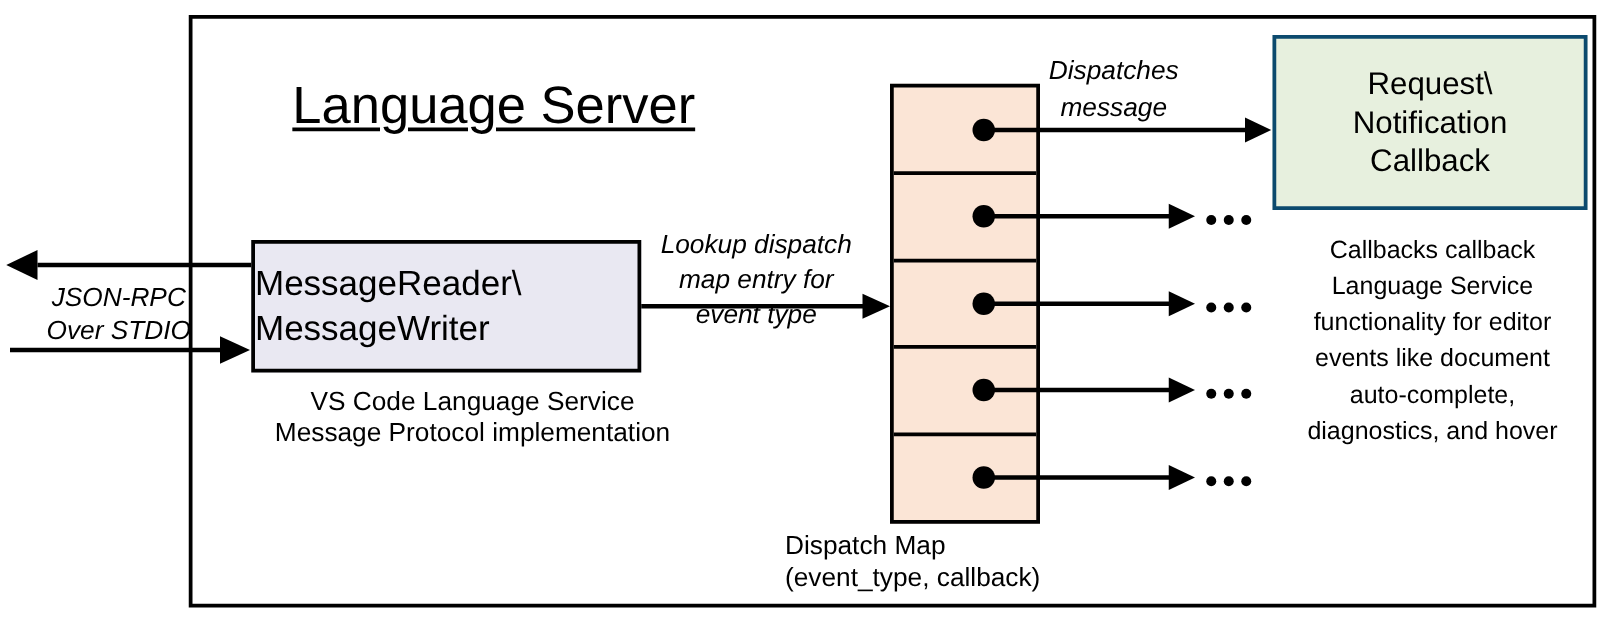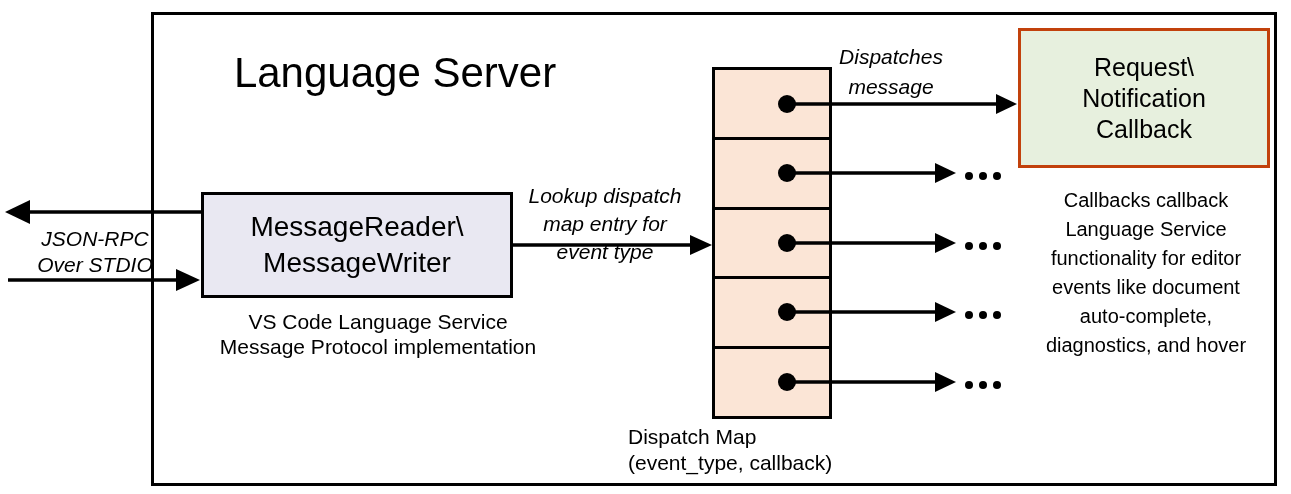--- a/index.html
+++ b/index.html
@@ -15,37 +15,38 @@
   .outer-box {
     position: absolute;
     left: 151px; top: 12px;
     width: 1126px; height: 474px;
     border: 3px solid #000;
     box-sizing: border-box;
     background: transparent;
   }
   .title {
     position: absolute;
-    left: 160px; top: 49px;
+    left: 160px; top: 60px;
     width: 470px;
     text-align: center;
     font-size: 42px;
     letter-spacing: 0px;
+    text-decoration: underline;
     text-decoration-thickness: 3px;
     text-underline-offset: 4px;
   }
   .msg-box {
     position: absolute;
     left: 201px; top: 192px;
     width: 312px; height: 106px;
     border: 3px solid #000;
     box-sizing: border-box;
     background: #e9e8f2;
     display: flex; flex-direction: column;
-    align-items: center; justify-content: center;
+    justify-content: center;
     font-size: 28px; line-height: 36px;
   }
   .msg-caption {
     position: absolute;
     left: 203px; top: 309px;
     width: 350px;
     text-align: center;
     font-size: 21px; line-height: 25px;
   }
   .io-label {
@@ -87,21 +88,21 @@
     left: 806px; top: 42px;
     width: 170px;
     text-align: center;
     font-style: italic;
     font-size: 21px; line-height: 30px;
   }
   .callback-box {
     position: absolute;
     left: 1018px; top: 28px;
     width: 252px; height: 140px;
-    border: 3px solid #c2410c;
+    border: 3px solid #0c4a6e;
     box-sizing: border-box;
     background: #e7f0de;
     display: flex; flex-direction: column;
     align-items: center; justify-content: center;
     font-size: 25px; line-height: 31px;
   }
   .callbacks-note {
     position: absolute;
     left: 1016px; top: 186px;
     width: 260px;

